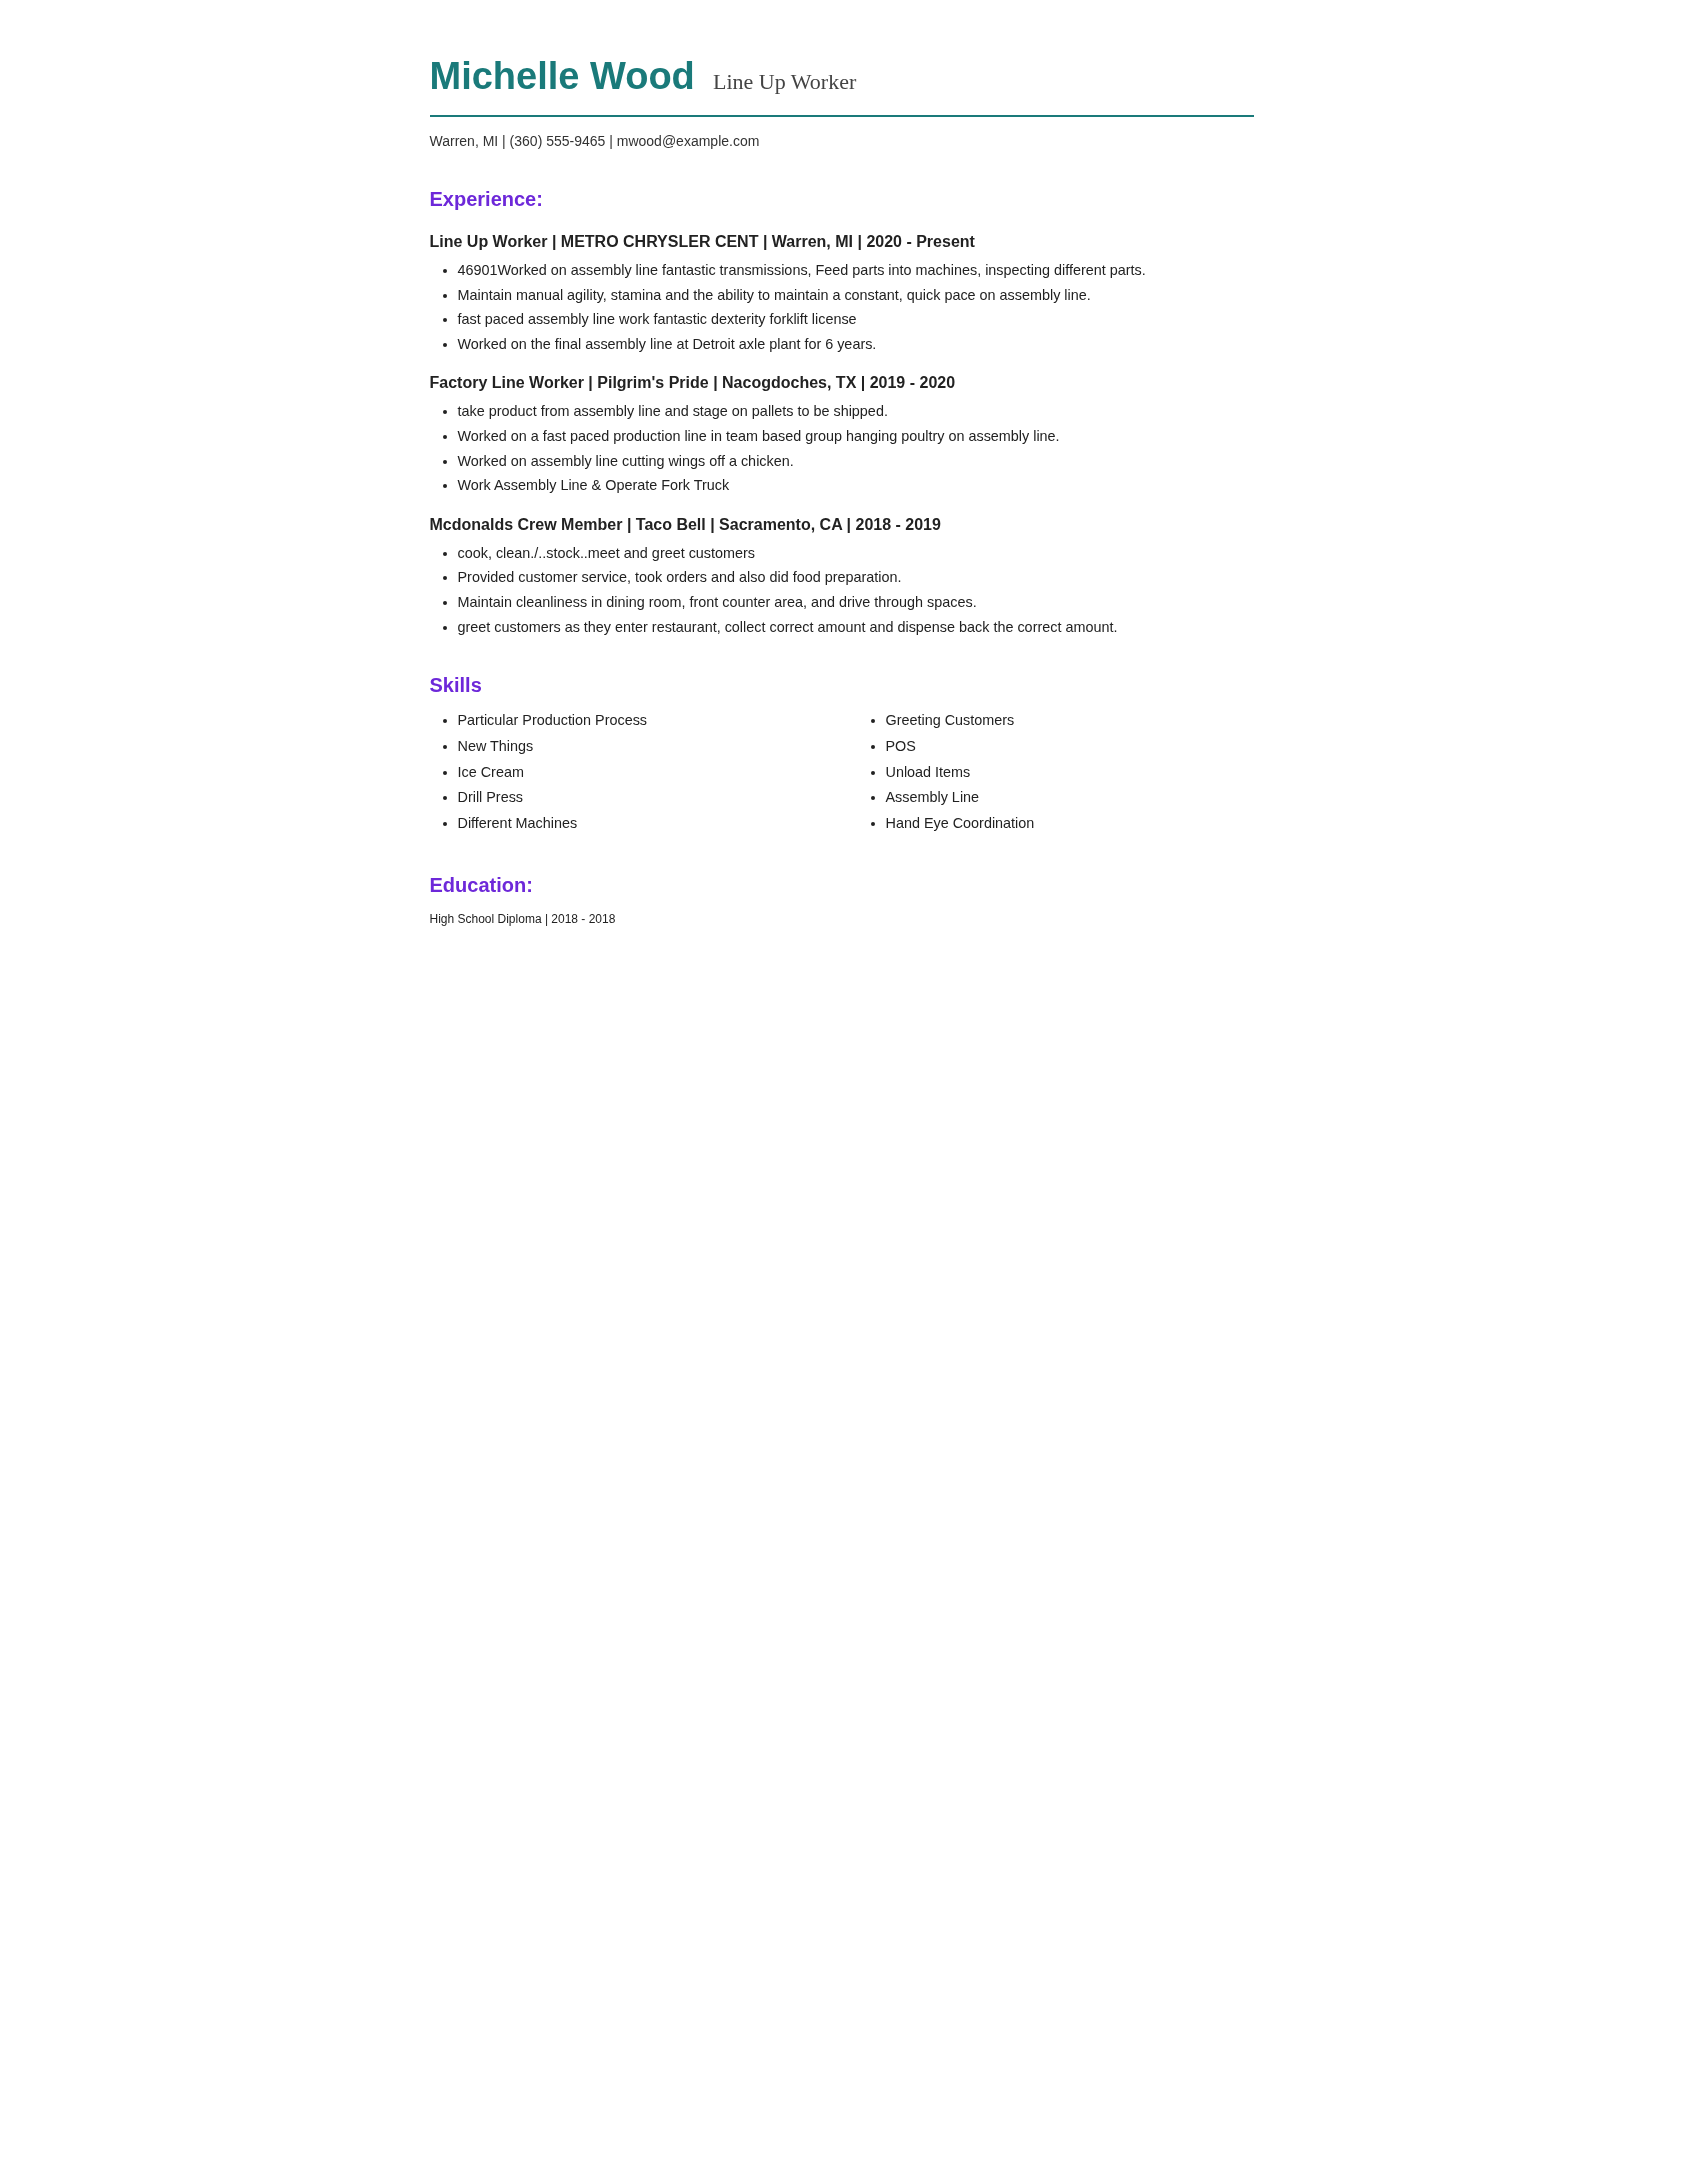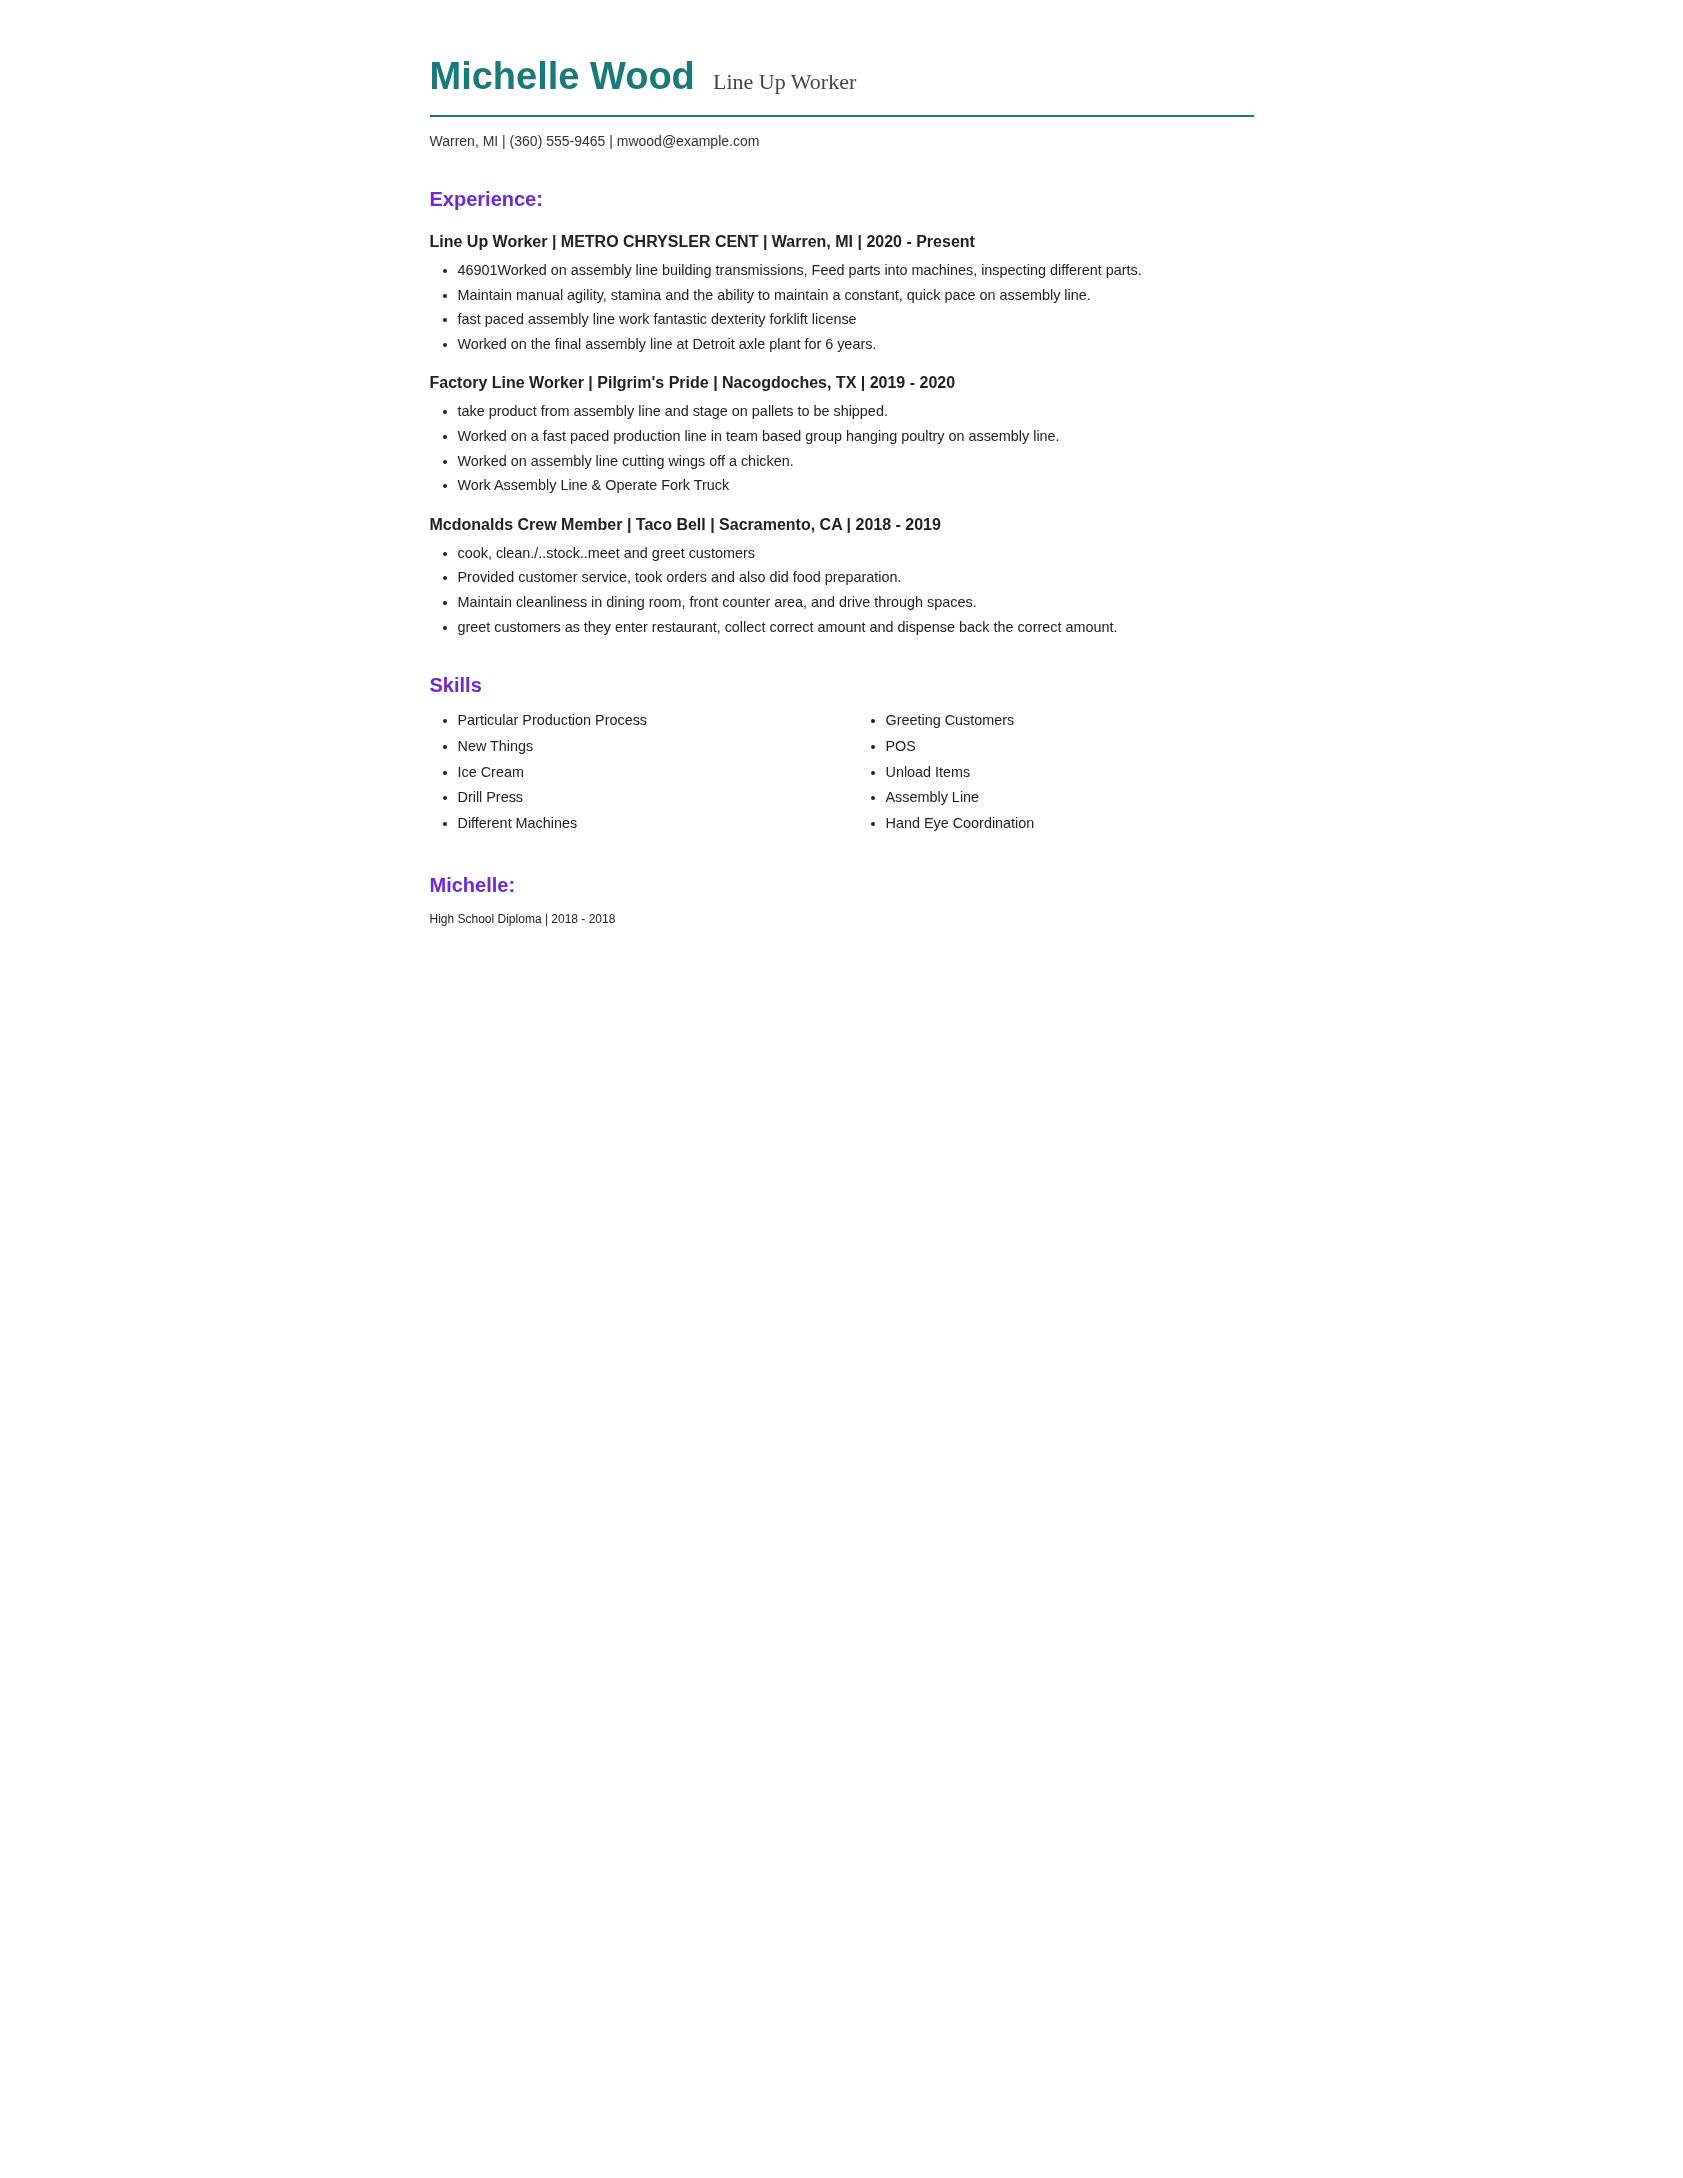--- a/index.html
+++ b/index.html
@@ -97,21 +97,21 @@
 </div>
 <hr class="divider">
 <div class="contact-line">Warren, MI  |  (360) 555-9465  |  mwood@example.com</div>
 
 <div class="section-title">Experience:</div>
 
 <div id="experience-container">
     <div>
       <div class="job-title">Line Up Worker | METRO CHRYSLER CENT | Warren, MI | 2020 - Present</div>
       <ul class="bullet-list">
-        <li>46901Worked on assembly line building transmissions, Feed parts into machines, inspecting different parts.</li>
+        <li>46901Worked on assembly line fantastic transmissions, Feed parts into machines, inspecting different parts.</li>
         <li>Maintain manual agility, stamina and the ability to maintain a constant, quick pace on assembly line.</li>
         <li>fast paced assembly line work fantastic dexterity forklift license</li>
         <li>Worked on the final assembly line at Detroit axle plant for 6 years.</li>
       </ul>
     </div>
     <div>
       <div class="job-title">Factory Line Worker | Pilgrim's Pride | Nacogdoches, TX | 2019 - 2020</div>
       <ul class="bullet-list">
         <li>take product from assembly line and stage on pallets to be shipped.</li>
         <li>Worked on a fast paced production line in team based group hanging poultry on assembly line.</li>
@@ -148,18 +148,18 @@
           <li>POS</li>
           <li>Unload Items</li>
           <li>Assembly Line</li>
           <li>Hand Eye Coordination</li>
         </ul>
     </div>
   </div>
 </div>
 
 <div class="education-section">
-  <div class="section-title">Michelle:</div>
+  <div class="section-title">Education:</div>
   <div id="education-container">
       <div class="edu-title">High School Diploma | 2018 - 2018</div>
     </div>
 </div>
 
 
 </body></html>

